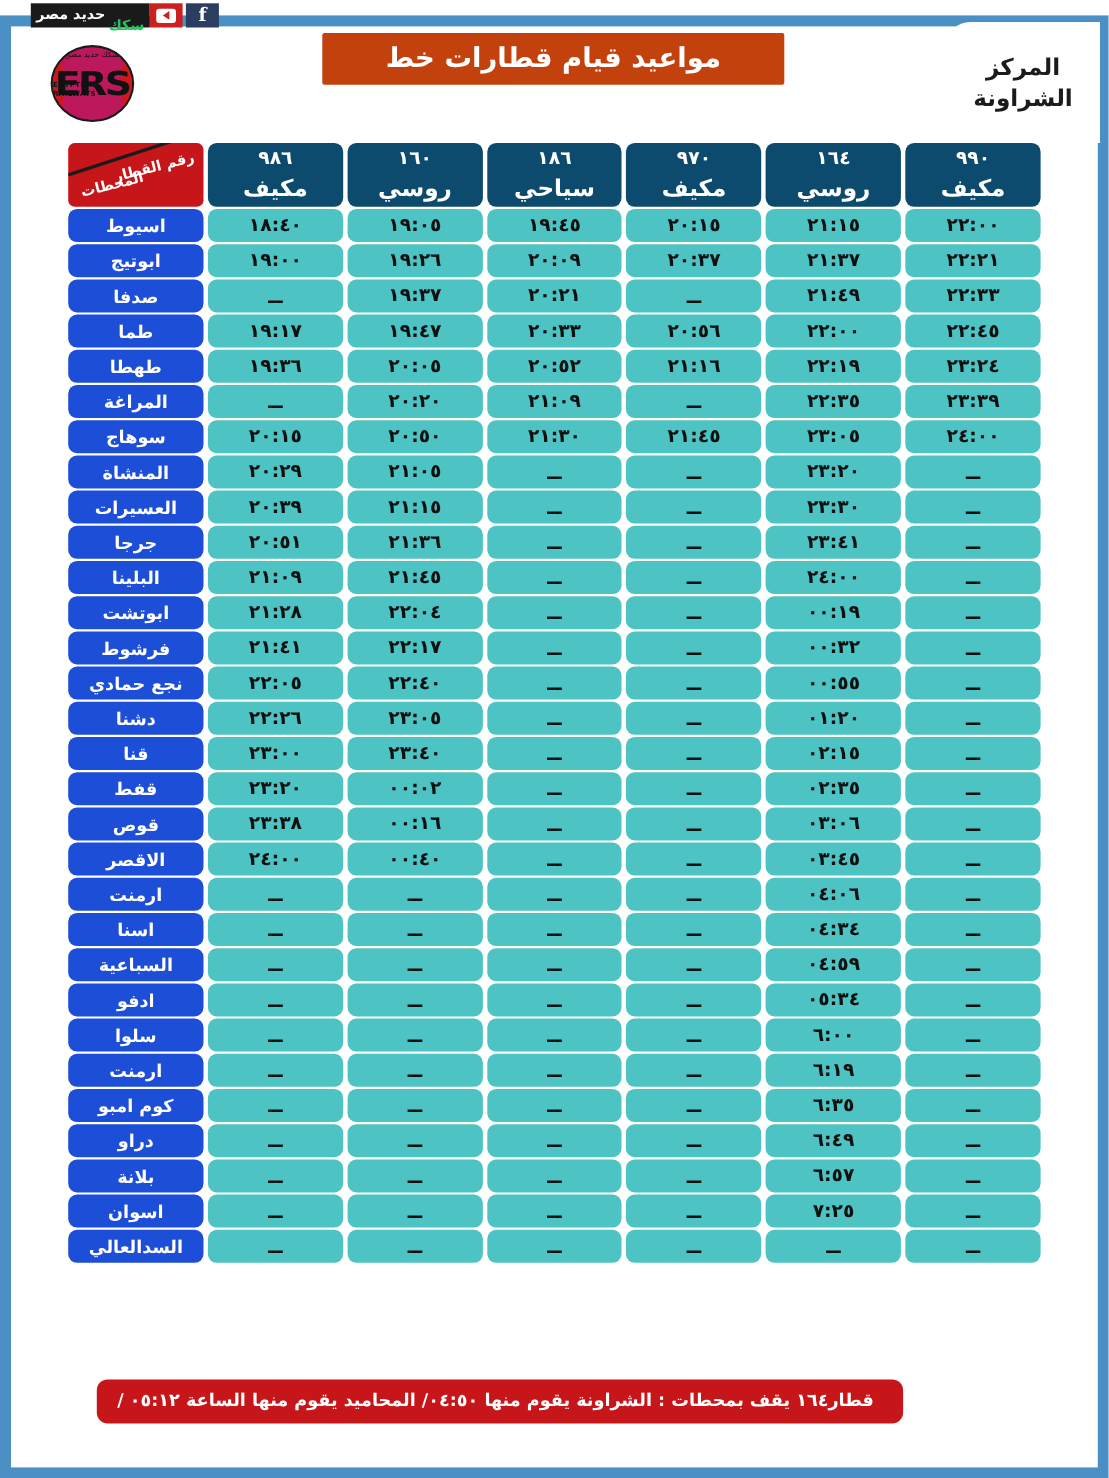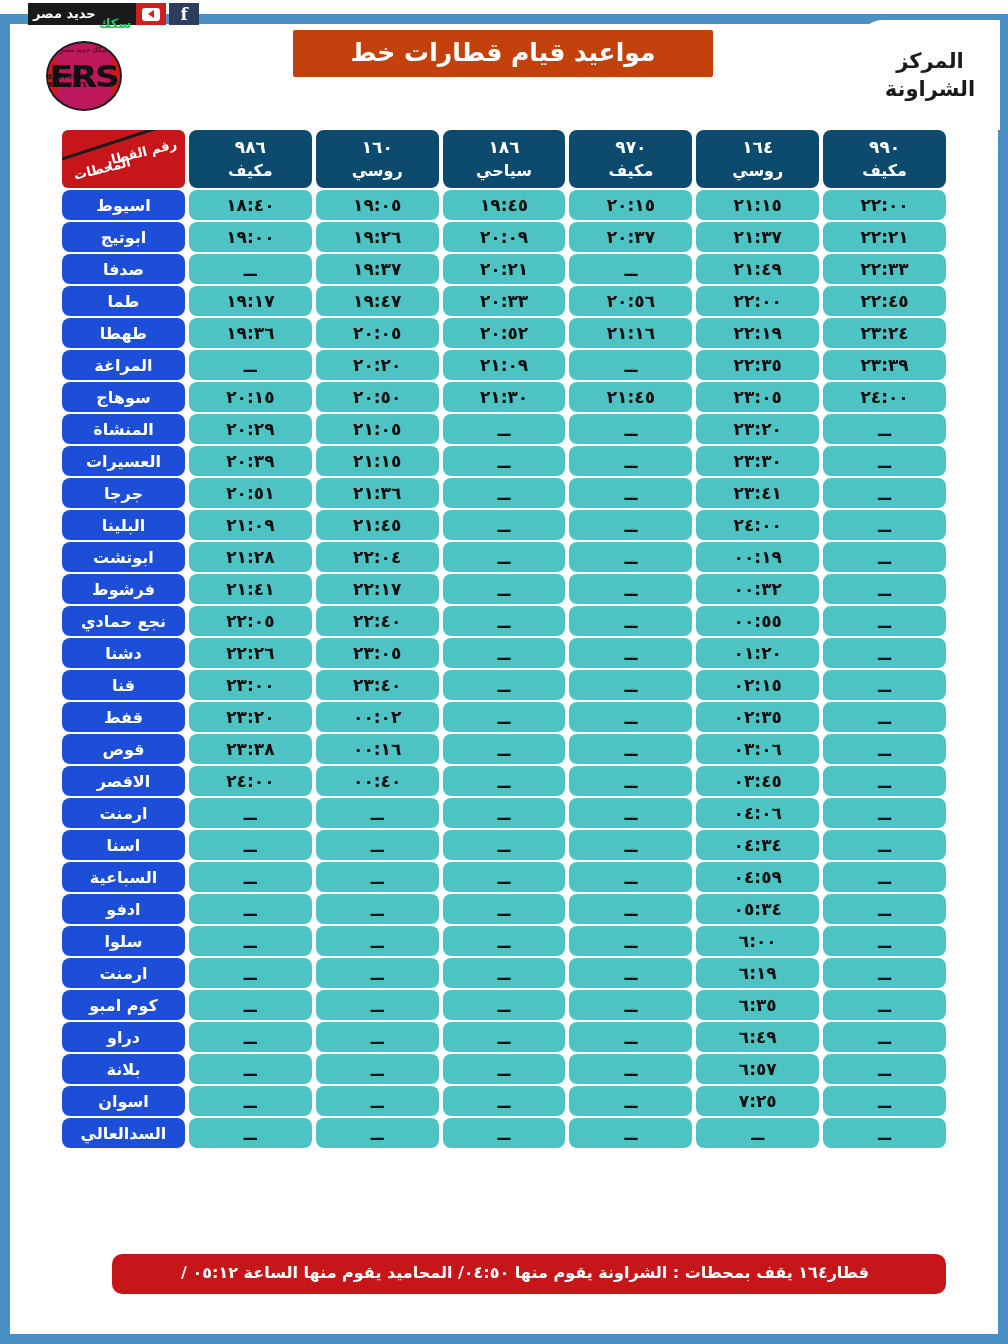--- a/index.html
+++ b/index.html
@@ -218,21 +218,21 @@
 
   th.train-head {
     height: 58px;
     background: #0c4a6e;
     color: #ffffff;
     border-radius: 8px;
     font-weight: bold;
     line-height: 1.15;
   }
   th.train-head .num { font-size: 17px; display: block; }
-  th.train-head .cls { font-size: 16px; display: block; margin-top: 4px; }
+  th.train-head .cls { font-size: 21px; display: block; margin-top: 4px; }
 
   th.corner-head {
     position: relative;
     height: 58px;
     background: #c6161a;
     color: #ffffff;
     border-radius: 6px;
     overflow: hidden;
   }
   th.corner-head .ch-top {
@@ -278,28 +278,27 @@
     border-radius: 8px;
     color: #ffffff;
     font-size: 16px;
     font-weight: bold;
   }
 
   
   .footer-note {
     position: absolute;
     left: 88px; top: 1254px;
-    width: 834px;
+    width: 733px;
     background: #c6161a;
     color: #ffffff;
     border-radius: 10px;
     padding: 7px 12px 9px 4px;
     text-align: center;
     z-index: 20;
-    margin-left: 24px;
   }
   .footer-note .fn-line {
     font-size: 16px;
     font-weight: bold;
     line-height: 1.5;
   }
 </style>
 </head>
 <body>
 

